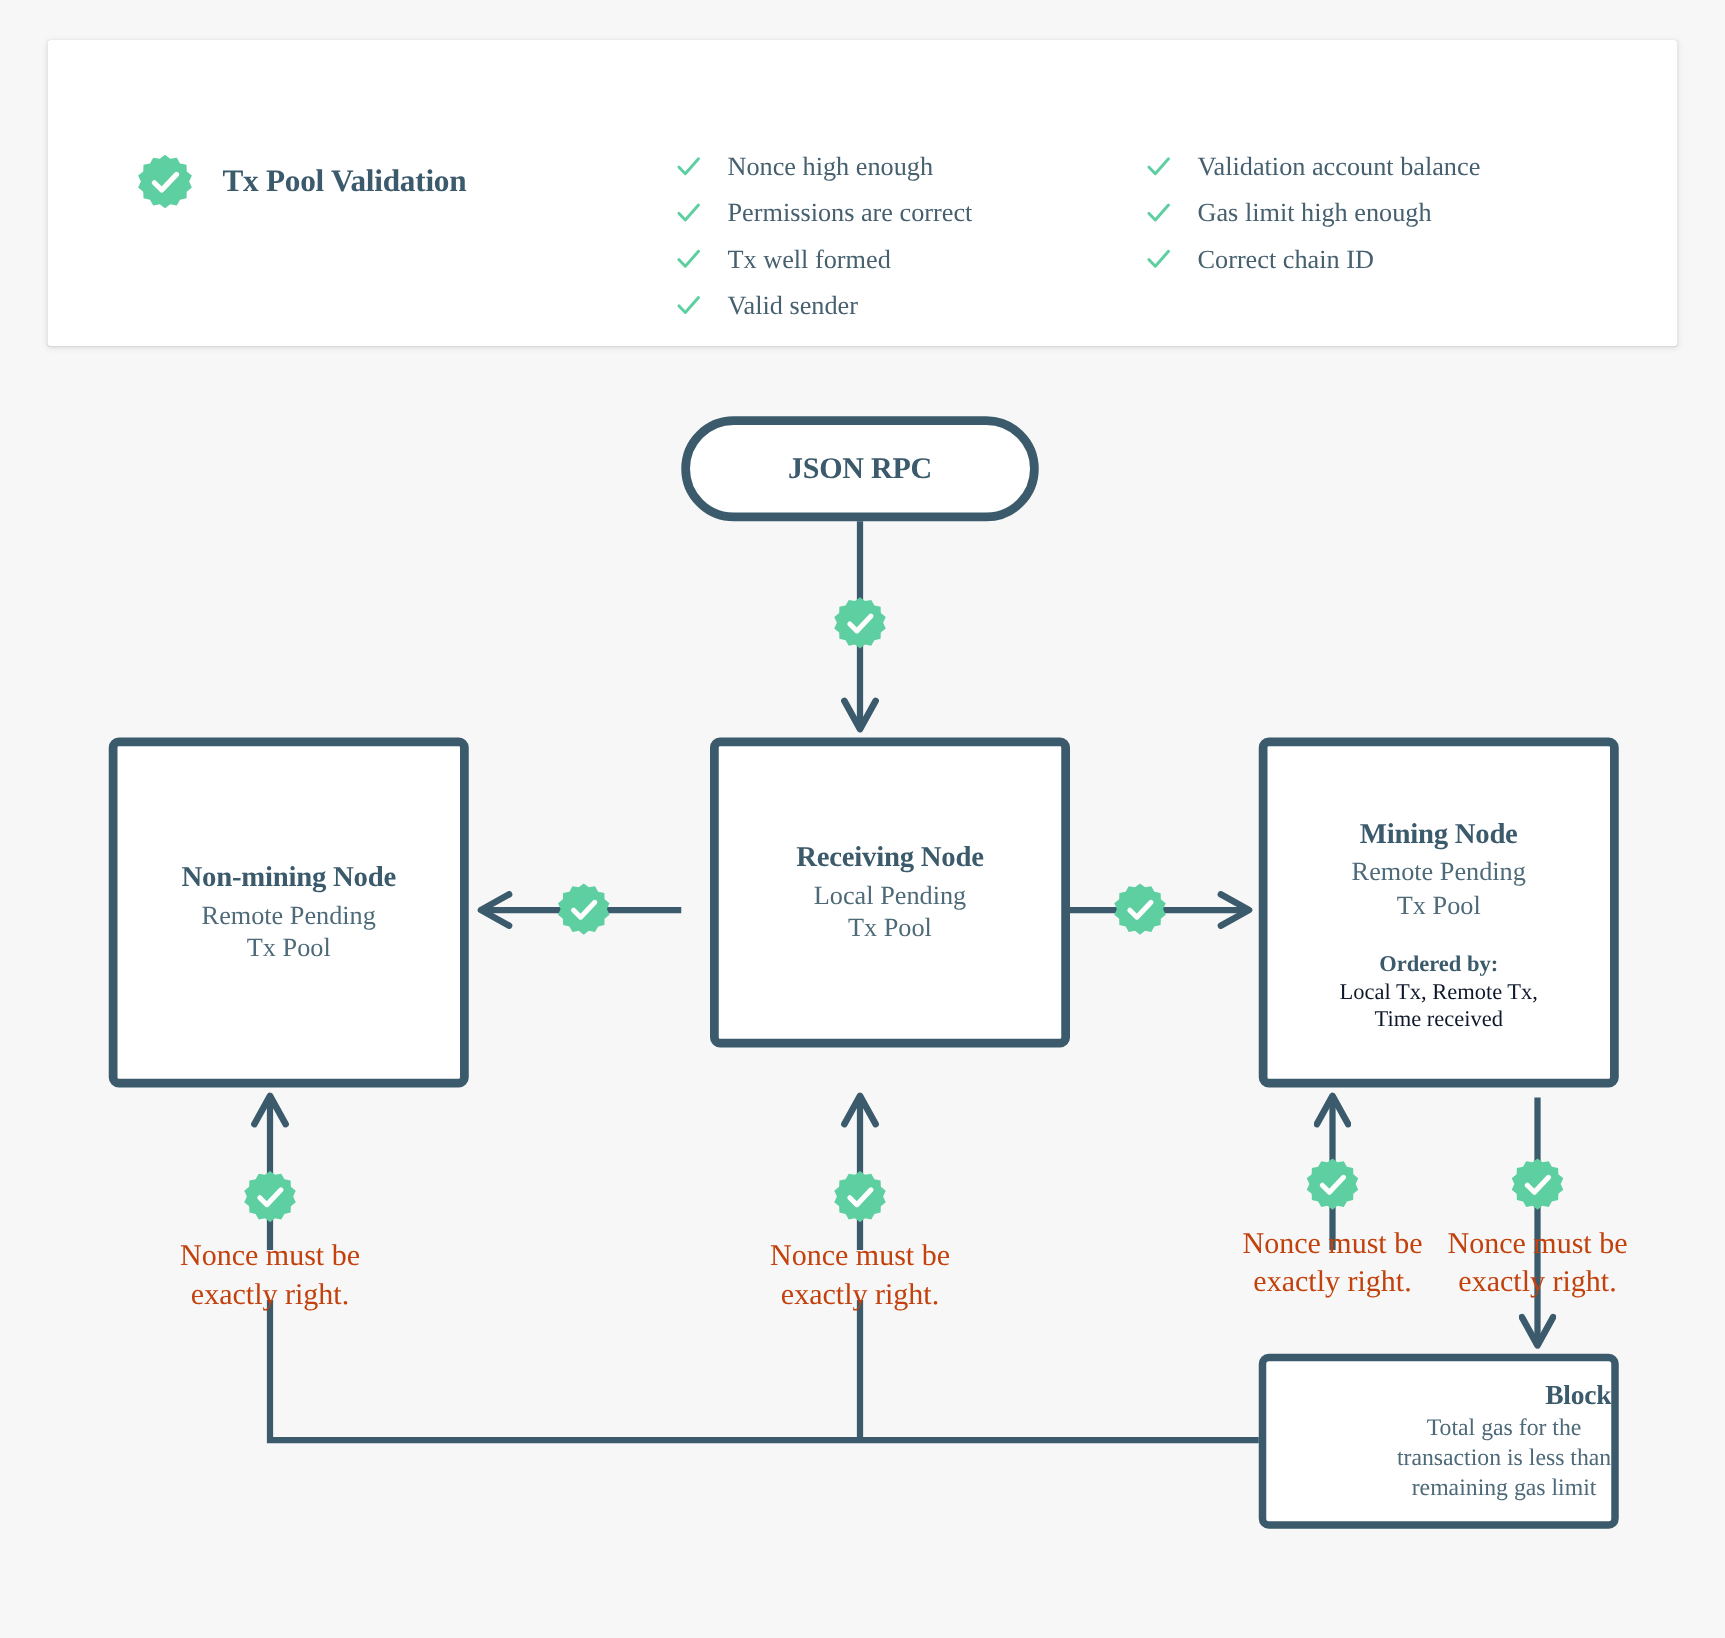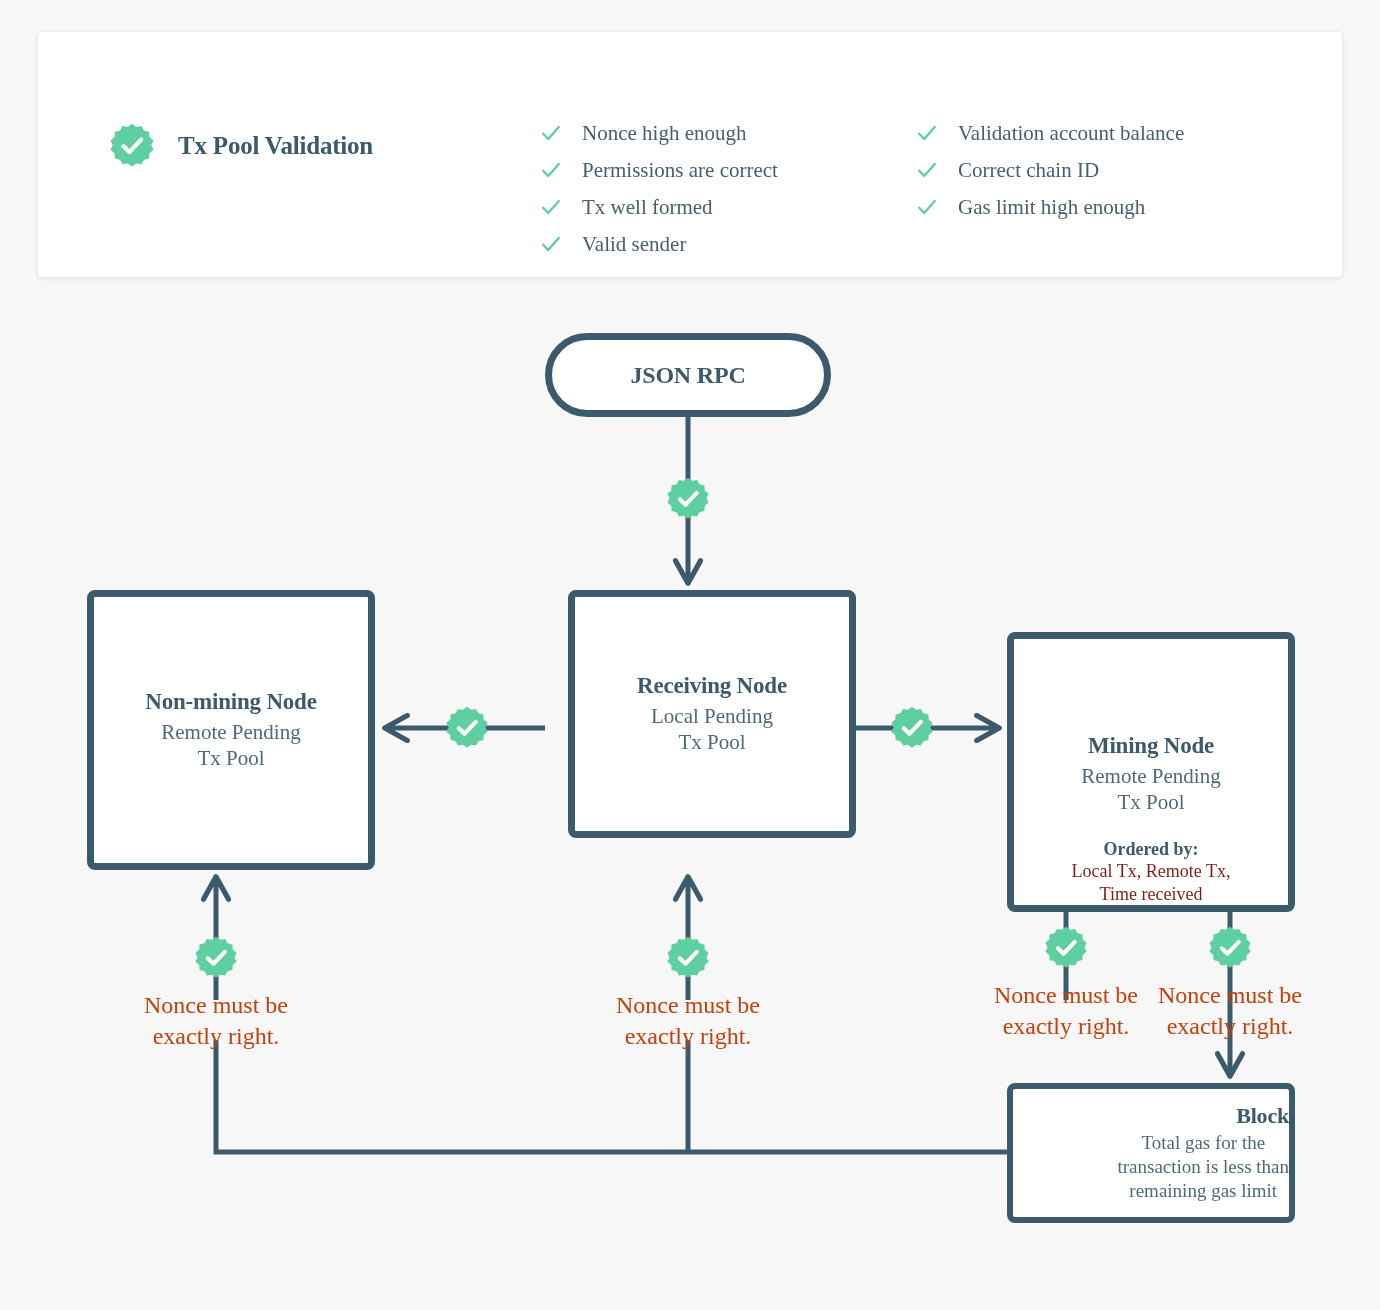--- a/index.html
+++ b/index.html
@@ -105,36 +105,36 @@
     margin-top: 4px;
   }
   .node-strong {
     font-size: 18px;
     font-weight: bold;
     color: #3b5a6b;
     margin-top: 24px;
   }
   .node-small {
     font-size: 18px;
-    color: #7f1d1d;
+    color: #0f172a;
     line-height: 1.25;
   }
 
   #json-rpc {
     left: 545px; top: 333px;
     width: 286px; height: 84px;
     border-radius: 44px;
   }
   #json-rpc .node-title { font-size: 24px; }
 
   #node-nonmining { left: 87px;  top: 590px; width: 288px; height: 280px; }
   #node-receiving { left: 568px; top: 590px; width: 288px; height: 248px; }
   #node-mining    { left: 1007px;top: 590px; width: 288px; height: 280px; }
 
-  #node-mining { justify-content: flex-end; padding-top: 21px; margin-top: 42px; }
+  #node-mining { justify-content: center; padding-top: 21px; }
 
   #node-block {
     left: 1007px; top: 1083px;
     width: 288px; height: 140px;
     border-width: 6px;
     align-items: flex-end;
   }
   #node-block .node-title { font-size: 22px; }
   #node-block .node-sub { font-size: 19px; margin-top: 2px; }
 
@@ -213,29 +213,29 @@
             </svg>
           </span>
         <span class="chk-text">Validation account balance</span>
       </div>
       <div class="chk-row">
         <span class="chk-mark">
             <svg viewBox="0 0 24 24">
               <path d="M3.5 12.8 L9 18.5 L20.5 5.5" fill="none" stroke="#5ecfa0" stroke-width="2.6" stroke-linecap="round" stroke-linejoin="round"></path>
             </svg>
           </span>
+        <span class="chk-text">Gas limit high enough</span>
+      </div>
+      <div class="chk-row">
+        <span class="chk-mark">
+            <svg viewBox="0 0 24 24">
+              <path d="M3.5 12.8 L9 18.5 L20.5 5.5" fill="none" stroke="#5ecfa0" stroke-width="2.6" stroke-linecap="round" stroke-linejoin="round"></path>
+            </svg>
+          </span>
         <span class="chk-text">Correct chain ID</span>
-      </div>
-      <div class="chk-row">
-        <span class="chk-mark">
-            <svg viewBox="0 0 24 24">
-              <path d="M3.5 12.8 L9 18.5 L20.5 5.5" fill="none" stroke="#5ecfa0" stroke-width="2.6" stroke-linecap="round" stroke-linejoin="round"></path>
-            </svg>
-          </span>
-        <span class="chk-text">Gas limit high enough</span>
       </div>
     </div>
   </div>
 
   <svg id="flow" viewBox="0 0 1380 1310">
     <defs>
       <marker id="arw" viewBox="0 0 12 12" refX="10" refY="6" markerWidth="6" markerHeight="6" orient="auto-start-reverse">
         <path d="M1.5 1 L10.5 6 L1.5 11" fill="none" stroke="#3b5a6b" stroke-width="2.1" stroke-linecap="round" stroke-linejoin="round"></path>
       </marker>
     </defs>

